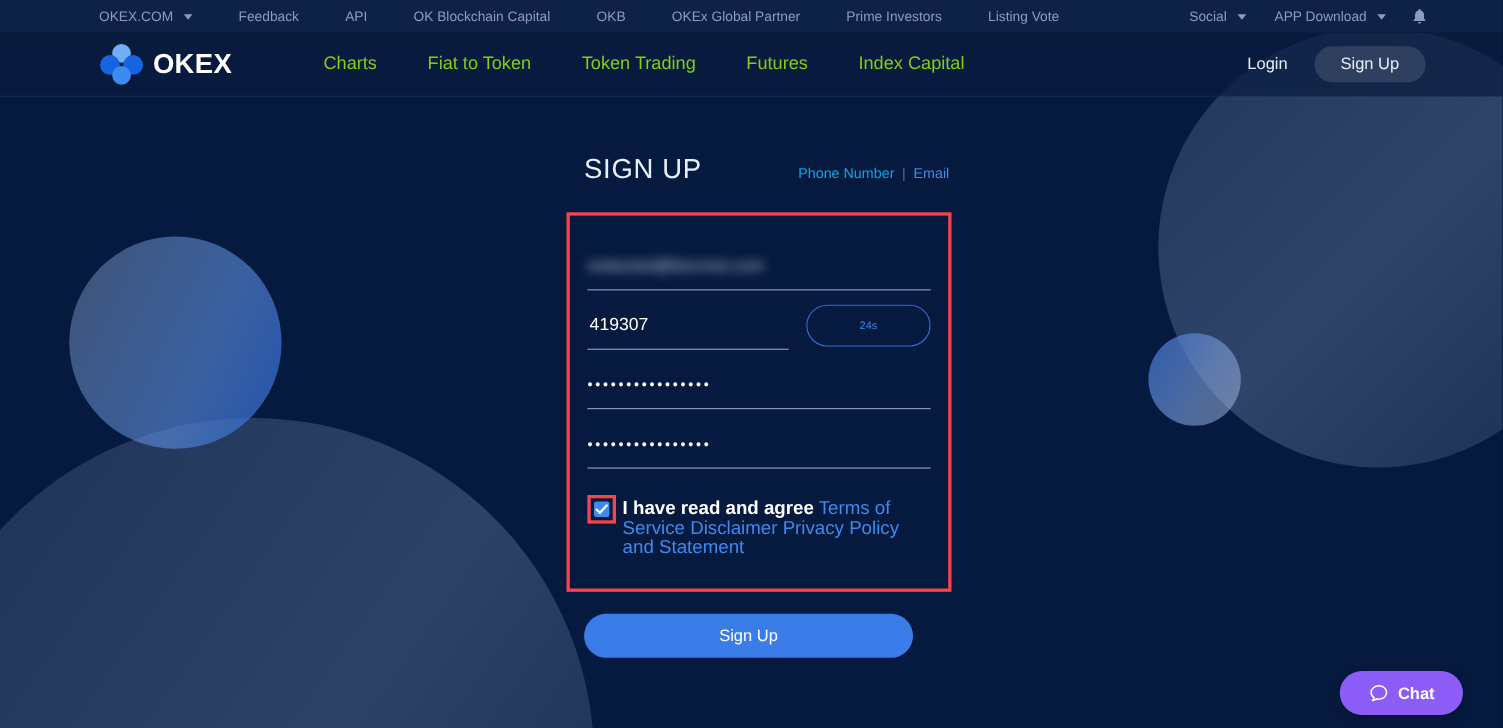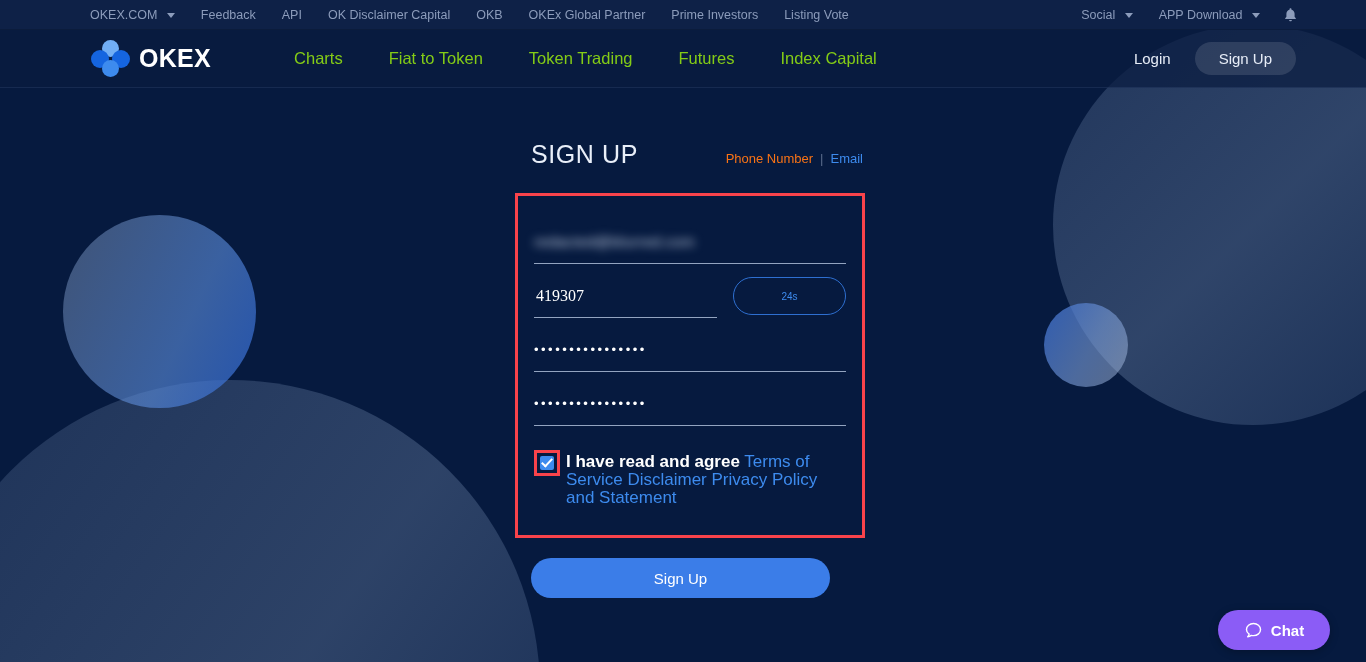--- a/index.html
+++ b/index.html
@@ -45,21 +45,21 @@
   
   .topbar {
     position: absolute; left: 0; top: 0; z-index: 5;
     width: 1366px; height: 30px;
     background: #0E2147;
     display: flex; align-items: center;
     font-size: 12.5px;
     color: #8C9CBB;
     border-bottom: 1px solid #0b1c3c;
   }
-  .topbar .left { display: flex; align-items: center; margin-left: 90px; gap: 0px; }
+  .topbar .left { display: flex; align-items: center; margin-left: 90px; gap: 16px; }
   .topbar .right { display: flex; align-items: center; margin-left: auto; margin-right: 58px; gap: 0px; }
   .tb-item {
     padding: 0 13px; color: #8C9CBB; white-space: nowrap;
     cursor: pointer; line-height: 30px;
   }
   .tb-item.first { padding-left: 0; }
   .caret {
     display: inline-block; width: 0; height: 0; margin-left: 6px;
     border-left: 4px solid transparent; border-right: 4px solid transparent;
     border-top: 5px solid #8C9CBB; vertical-align: middle;
@@ -100,39 +100,39 @@
   .panel { position: absolute; left: 515px; top: 140px; width: 350px; z-index: 6; }
   .panel-head {
     display: flex; align-items: baseline; height: 46px;
     padding-left: 16px; padding-right: 2px;
   }
   .panel-title {
     color: #E9EFF9; font-size: 25px; font-weight: 400; letter-spacing: 0.6px;
   }
   .tabs { margin-left: auto; display: flex; align-items: baseline; font-size: 13px; }
   .tab { cursor: pointer; }
-  .tab-inactive { color: #f97316; margin-left: 48px; }
+  .tab-inactive { color: #0ea5e9; margin-left: 48px; }
   .tab-sep { color: #5B6C8C; margin: 0 7px; }
   .tab-active { color: #3D8BEE; }
 
   .form-box {
     position: relative; margin-top: 7px;
     border: 3px solid #F9434B;
     padding: 24px 16px 18px 16px;
     min-height: 345px;
   }
   .field { position: relative; margin-bottom: 10px; }
   .field-line {
     height: 44px; display: flex; align-items: center;
     border-bottom: 1px solid #93A4C0;
   }
   .field-line.short { width: 183px; border-bottom: 1px solid #93A4C0; }
   .field-input {
     width: 100%; background: transparent; border: 0; outline: none;
-    color: #FFFFFF; font-size: 16px; font-family: Liberation Serif, serif;
+    color: #FFFFFF; font-size: 16px; font-family: Liberation Sans, sans-serif;
     padding: 0 2px;
   }
   .field-input::placeholder { color: #6E7F9E; }
   .blurred-value {
     font-size: 15px; color: #C3CFE2;
     filter: blur(5px);
     letter-spacing: 0.4px;
     user-select: none;
     white-space: nowrap;
   }
@@ -205,21 +205,21 @@
   </div>
 
   <div class="topbar">
     <div class="left">
       <div class="tb-item first">
         <span>OKEX.COM</span>
         <span class="caret"></span>
       </div>
       <div class="tb-item">Feedback</div>
       <div class="tb-item">API</div>
-      <div class="tb-item">OK Disclaimer Capital</div>
+      <div class="tb-item">OK Blockchain Capital</div>
       <div class="tb-item">OKB</div>
       <div class="tb-item">OKEx Global Partner</div>
       <div class="tb-item">Prime Investors</div>
       <div class="tb-item">Listing Vote</div>
     </div>
     <div class="right">
       <div class="tb-item">
         <span>Social</span>
         <span class="caret"></span>
       </div>

